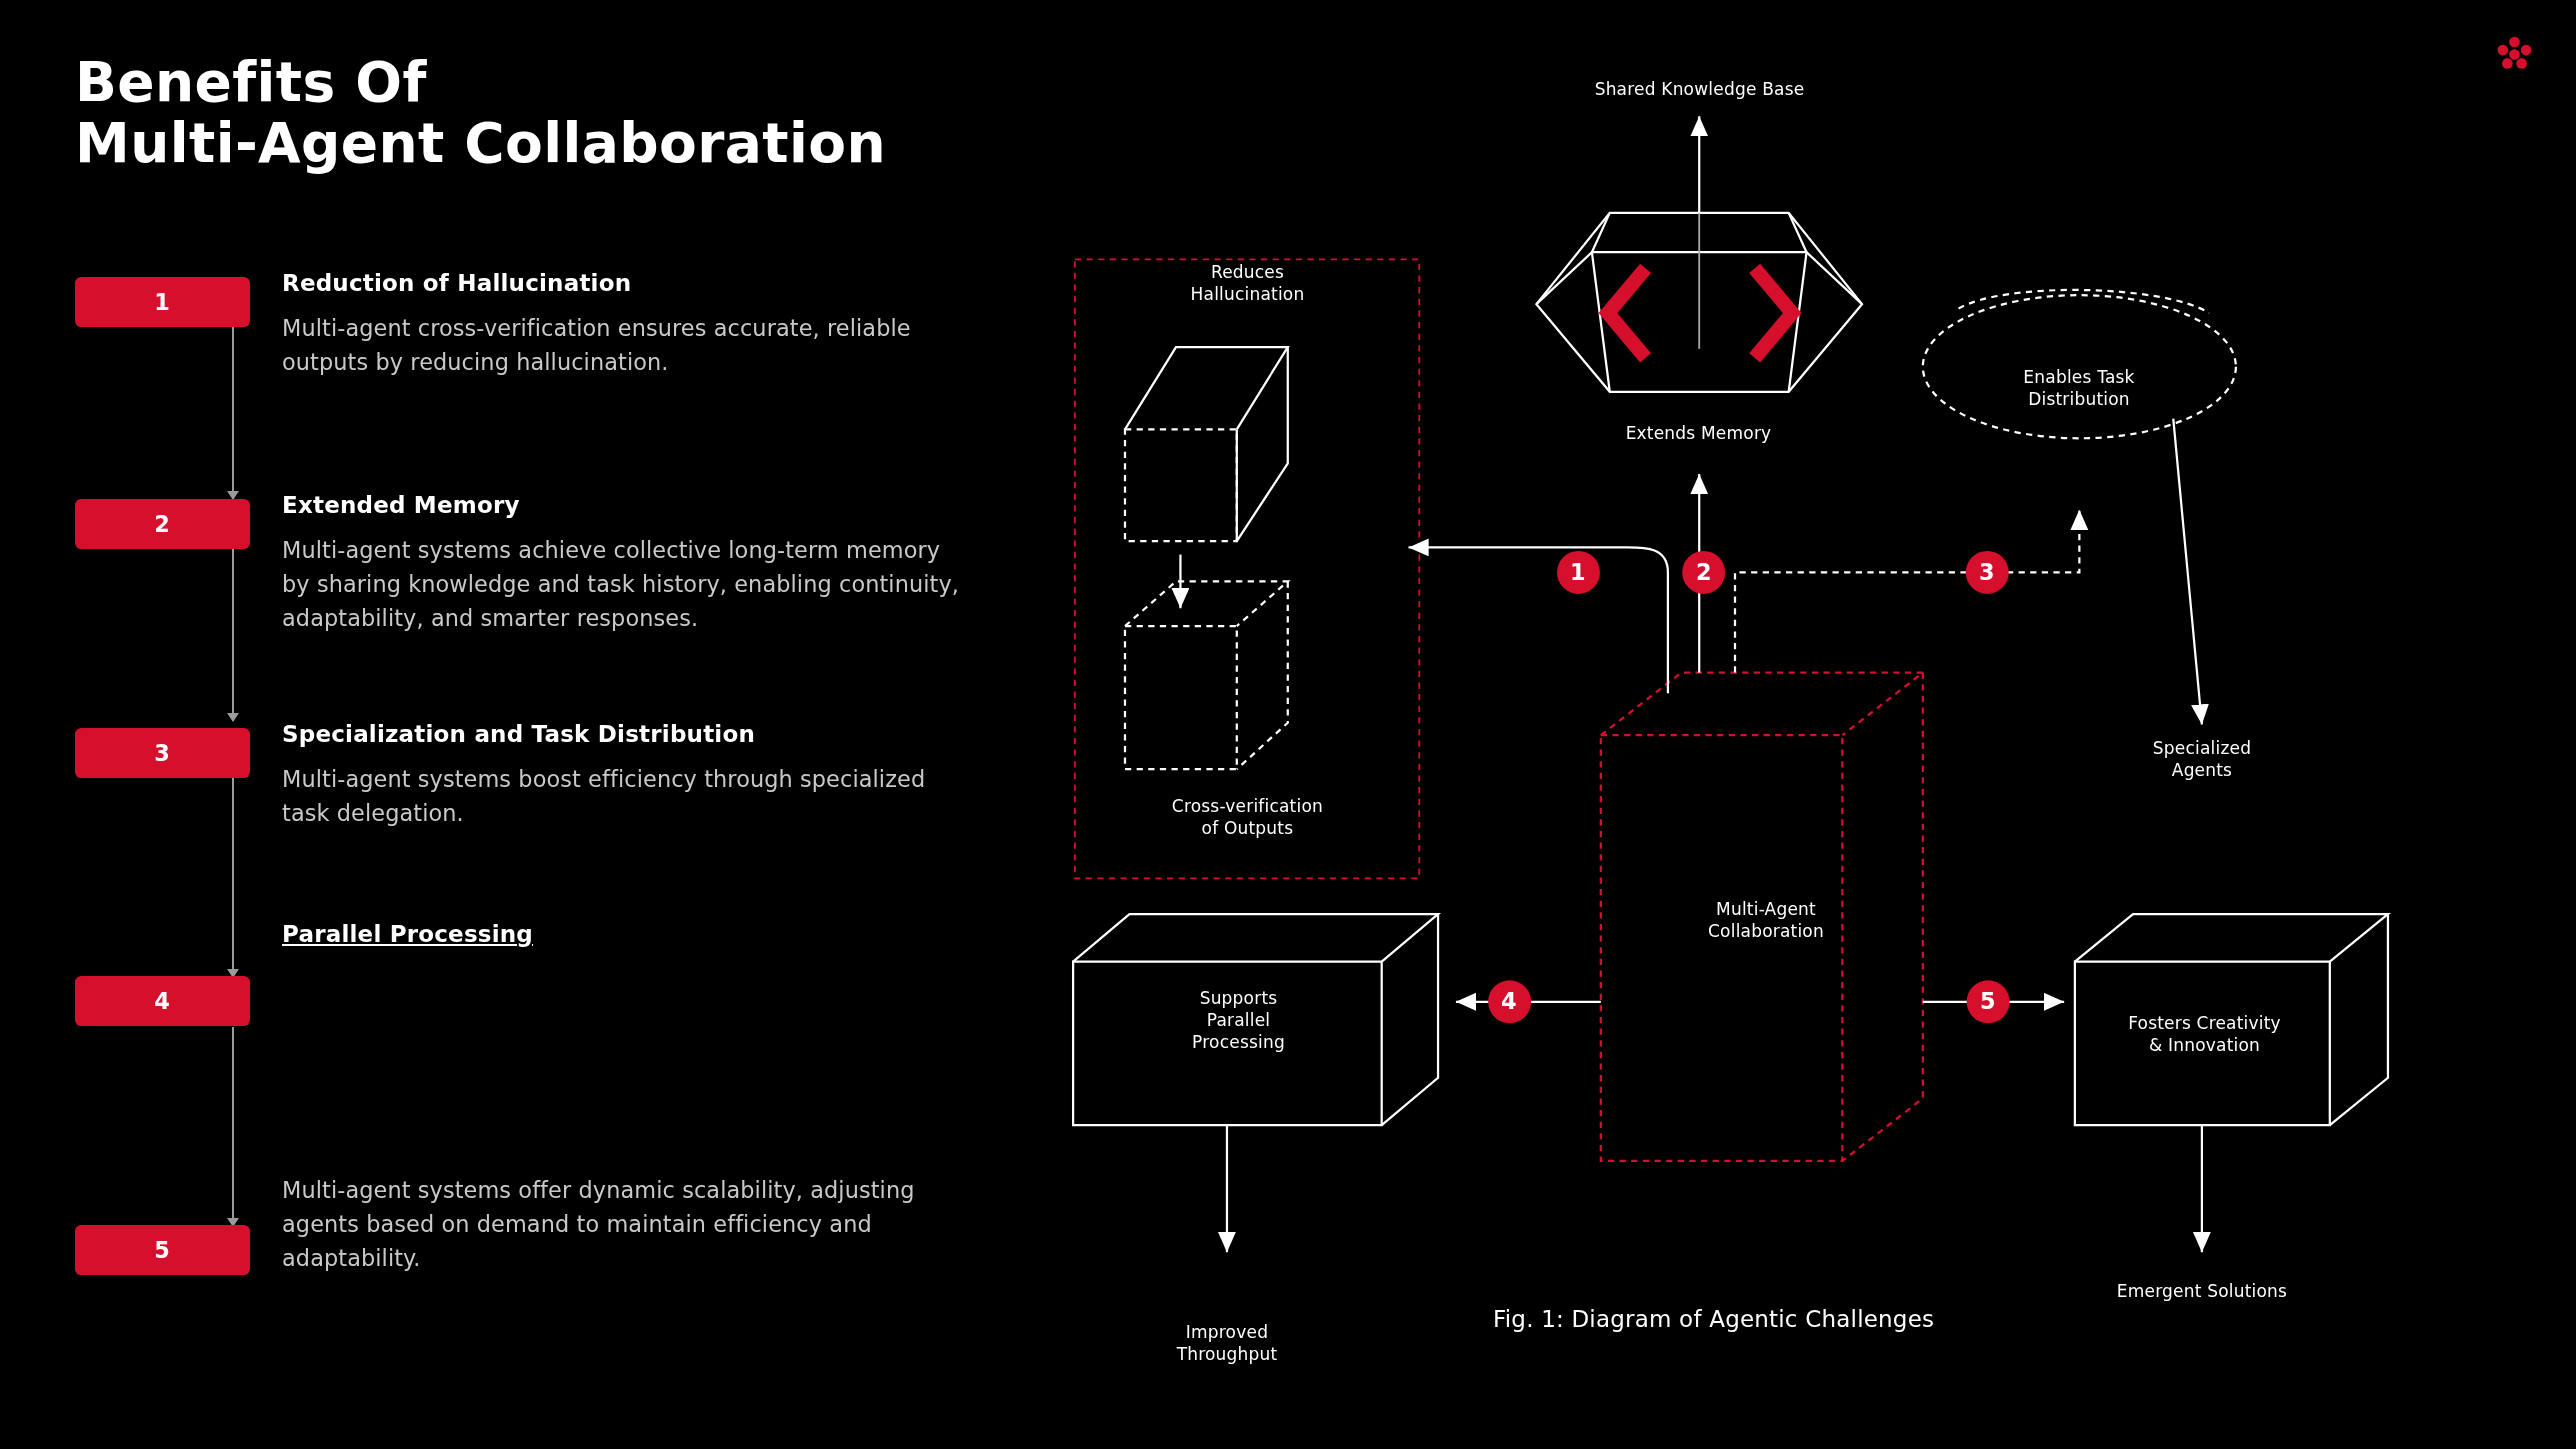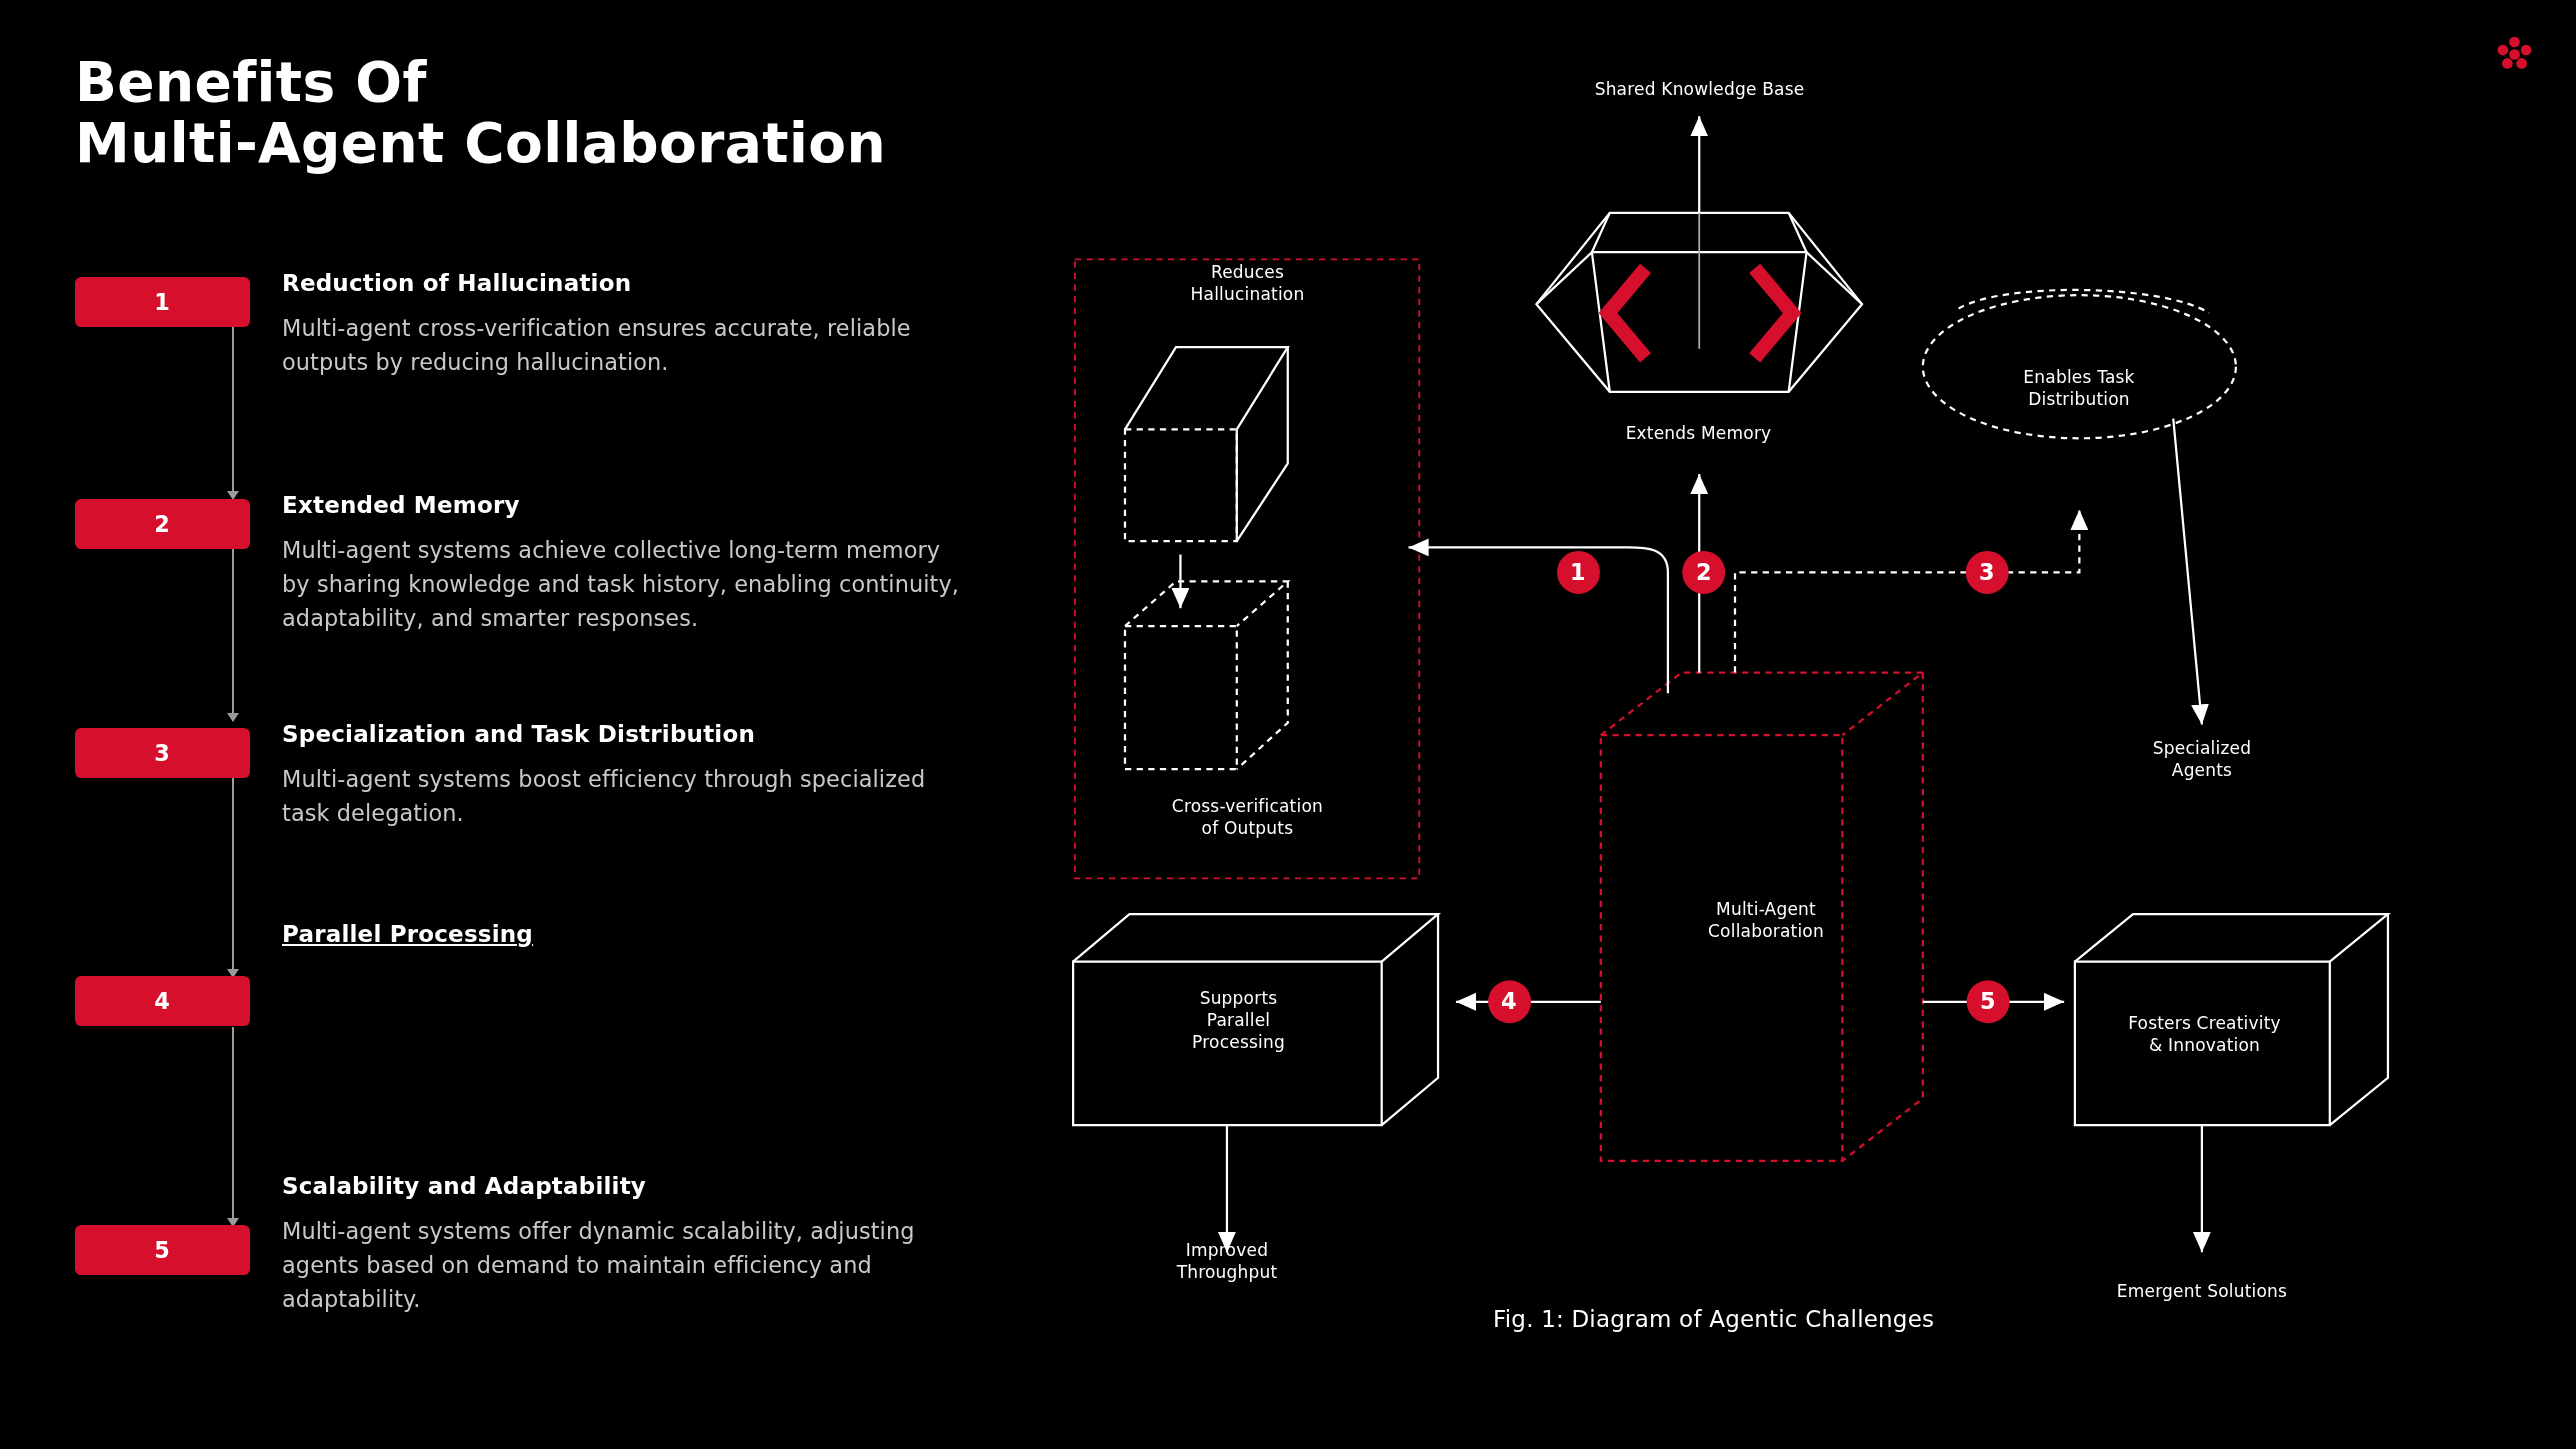--- a/index.html
+++ b/index.html
@@ -193,21 +193,20 @@
     <div class="step" style="position:absolute; top:699px; left:0; width:100%;">
       <div class="badge" style="top:0;">4</div>
       <div class="step-body" style="top:-55px;text-decoration:underline;">
         <div class="step-head">Parallel Processing</div>
       </div>
     </div>
 
     <div class="step" style="position:absolute; top:948px; left:0; width:100%;">
       <div class="badge" style="top:0;">5</div>
       <div class="step-body" style="top:-52px;">
-        <div class="step-head">Scalability and Adaptability</div>
         <div class="step-text">Multi-agent systems offer dynamic scalability, adjusting agents based on demand to maintain efficiency and adaptability.</div>
       </div>
     </div>
 
   </div>
 
   <div class="diagram">
 
     <svg viewBox="0 0 1700 1620">
       <defs>
@@ -306,21 +305,21 @@
     <div class="dlabel" style="left:438px; top:423px; width:411px;">Extends Memory</div>
     <div class="dlabel" style="left:863px; top:367px; width:322px;">Enables Task
 Distribution</div>
     <div class="dlabel" style="left:986px; top:738px; width:322px;">Specialized
 Agents</div>
     <div class="dlabel" style="left:599px; top:899px; width:224px;">Multi-Agent
 Collaboration</div>
     <div class="dlabel" style="left:54px; top:988px; width:259px;">Supports
 Parallel
 Processing</div>
-    <div class="dlabel" style="left:38px; top:1240px; width:268px;">Improved
+    <div class="dlabel" style="left:38px; top:1322px; width:268px;">Improved
 Throughput</div>
     <div class="dlabel" style="left:1011px; top:1013px; width:277px;">Fosters Creativity
 &amp; Innovation</div>
     <div class="dlabel" style="left:1004px; top:1281px; width:286px;">Emergent Solutions</div>
 
     <div class="figcaption" style="left:438px; top:1306px;">Fig. 1: Diagram of Agentic Challenges</div>
   </div>
 
 </div>
 

